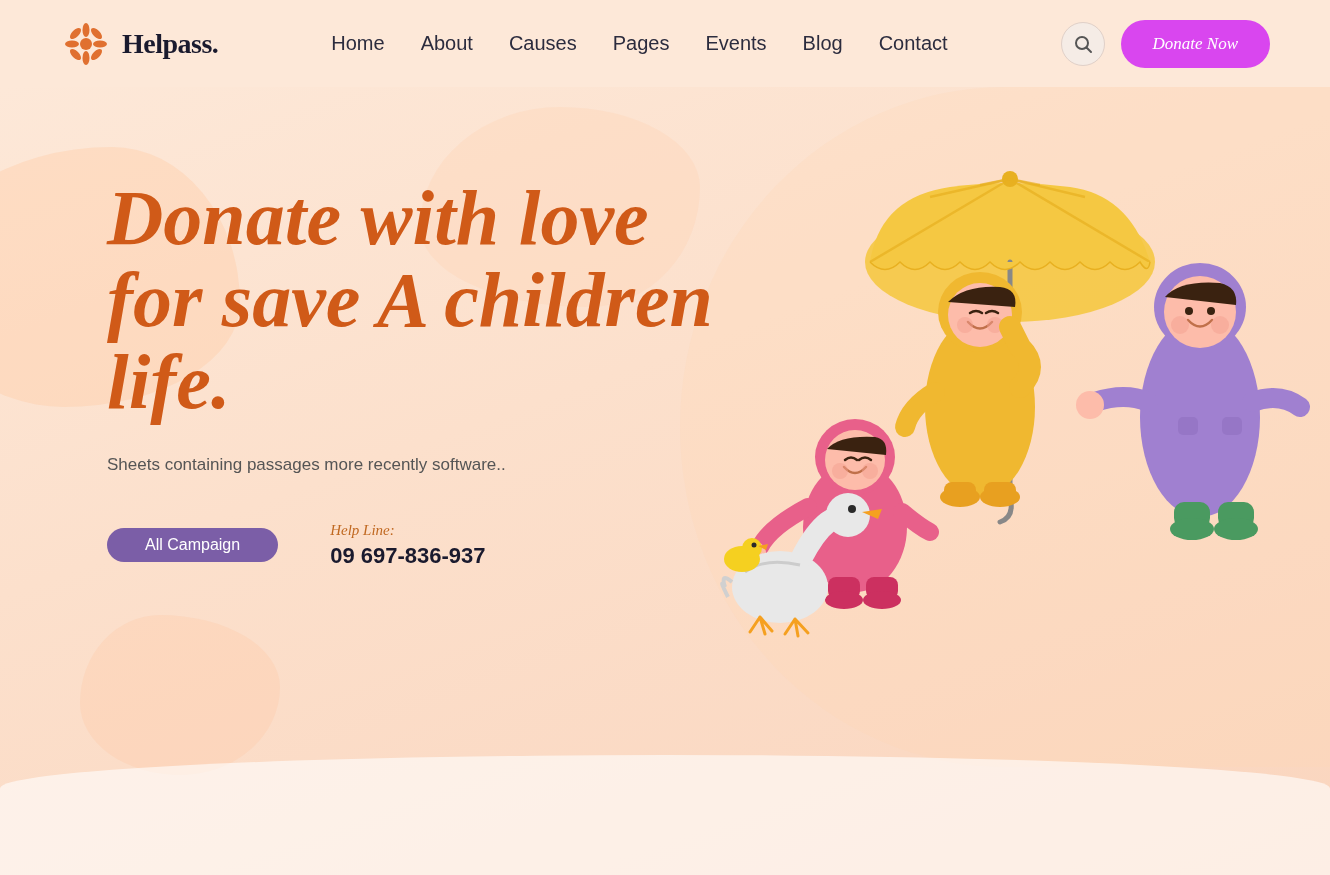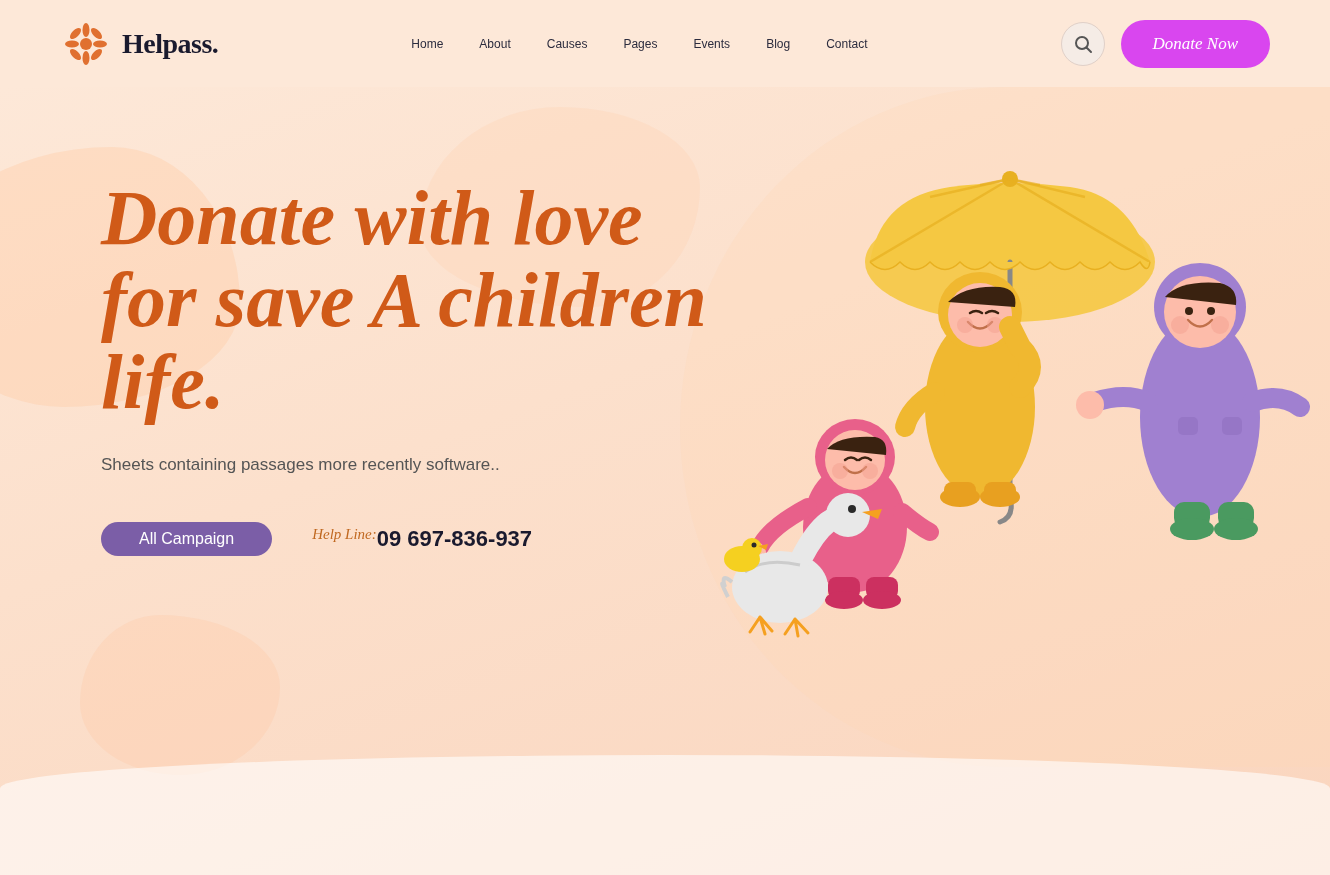--- a/index.html
+++ b/index.html
@@ -45,21 +45,21 @@
 
     nav {
       display: flex;
       align-items: center;
       gap: 36px;
     }
 
     nav a {
       text-decoration: none;
       color: #2c2c3e;
-      font-size: 12px;
+      font-size: 20px;
       font-family: Arial, sans-serif;
       font-weight: 500;
     }
 
     .header-actions {
       display: flex;
       align-items: center;
       gap: 16px;
     }
 
@@ -147,21 +147,21 @@
       width: 100%;
       height: 120px;
       background: white;
       border-radius: 60% 60% 0 0 / 40px 40px 0 0;
       opacity: 0.6;
     }
 
     
     .hero-content {
       position: absolute;
-      left: 101px;
+      left: 107px;
       top: 90px;
       max-width: 620px;
       z-index: 5;
     }
 
     .hero-title {
       font-size: 78px;
       line-height: 1.05;
       color: #d05a18;
       font-family: Georgia, 'Times New Roman', serif;
@@ -192,21 +192,22 @@
       border-radius: 30px;
       padding: 8px 38px;
       font-size: 16px;
       font-family: Arial, sans-serif;
       cursor: pointer;
       font-weight: 500;
     }
 
     .helpline {
       display: flex;
-      flex-direction: row;
+      flex-direction: column;
+      margin-left: 12px;
     }
 
     .helpline-label {
       font-size: 15px;
       color: #c06820;
       font-style: italic;
       font-family: Georgia, serif;
       margin-bottom: 4px;
     }
 

